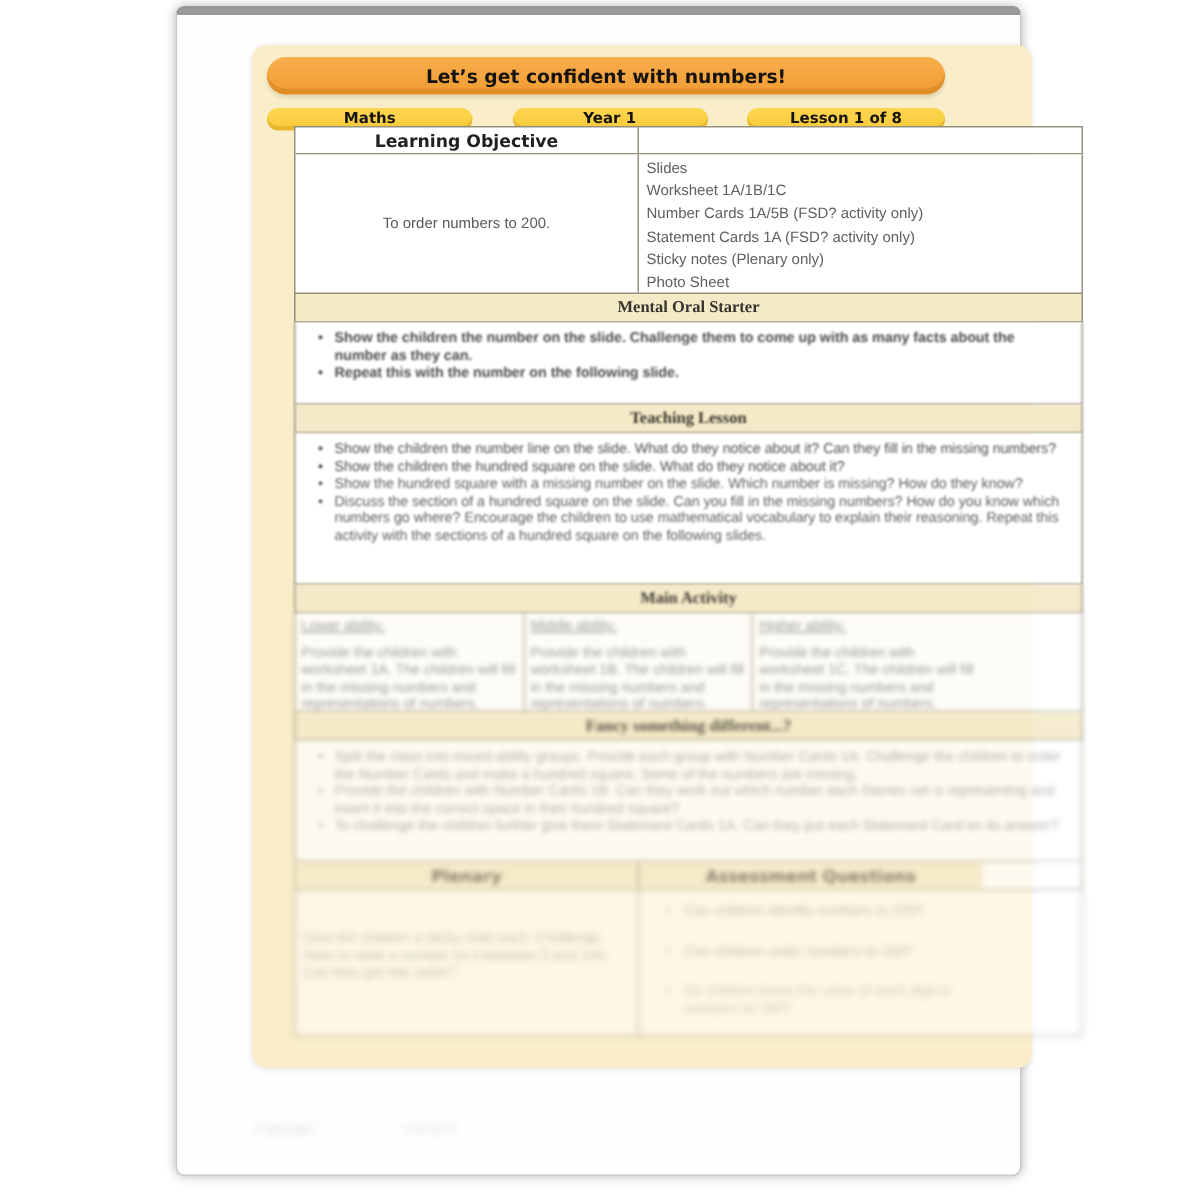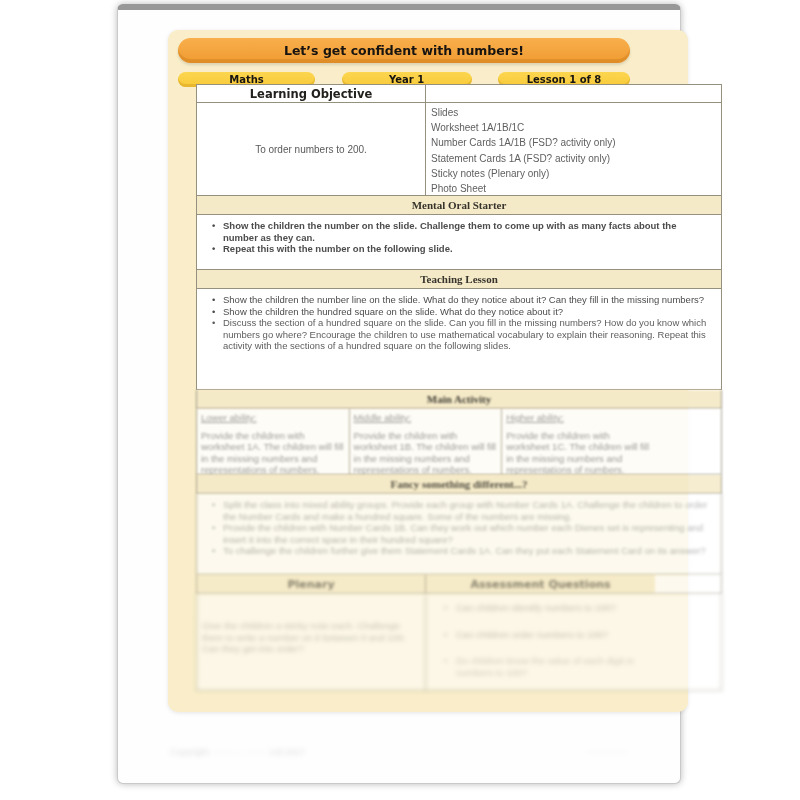--- a/index.html
+++ b/index.html
@@ -109,21 +109,21 @@
 
       <div class="trow first thead b1">
         <div class="cell-l th">Learning Objective</div>
       </div>
 
       <div class="trow lo-row b1">
         <div class="cell-l lo-cell">To order numbers to 200.</div>
         <div class="cell-r res-cell">
           <div>Slides</div>
           <div>Worksheet 1A/1B/1C</div>
-          <div>Number Cards 1A/1B (FSD? activity only)</div>
+          <div>Number Cards 1A/5B (FSD? activity only)</div>
           <div>Statement Cards 1A (FSD? activity only)</div>
           <div>Sticky notes (Plenary only)</div>
           <div>Photo Sheet</div>
         </div>
       </div>
 
       <div class="trow sbar b1">Mental Oral Starter</div>
 
       <div class="trow brow mos-row b2">
         <ul>
@@ -131,20 +131,21 @@
           <li>Repeat this with the number on the following slide.</li>
         </ul>
       </div>
 
       <div class="trow sbar b2">Teaching Lesson</div>
 
       <div class="trow brow ti-row b2">
         <ul>
           <li>Show the children the number line on the slide. What do they notice about it? Can they fill in the missing numbers?</li>
           <li>Show the children the hundred square on the slide. What do they notice about it?</li>
+          <li class="fade-a">Show the hundred square with a missing number on the slide. Which number is missing? How do they know?</li>
           <li class="fade-a">Discuss the section of a hundred square on the slide. Can you fill in the missing numbers? How do you know which numbers go where? Encourage the children to use mathematical vocabulary to explain their reasoning. Repeat this activity with the sections of a hundred square on the following slides.</li>
         </ul>
       </div>
 
       <div class="trow sbar b3">Main Activity</div>
 
       <div class="trow ability-row b4">
         <div class="acell">
           <span class="ahead">Lower ability:</span>
           <p>Provide the children with worksheet 1A. The children will fill in the missing numbers and representations of numbers.</p>

